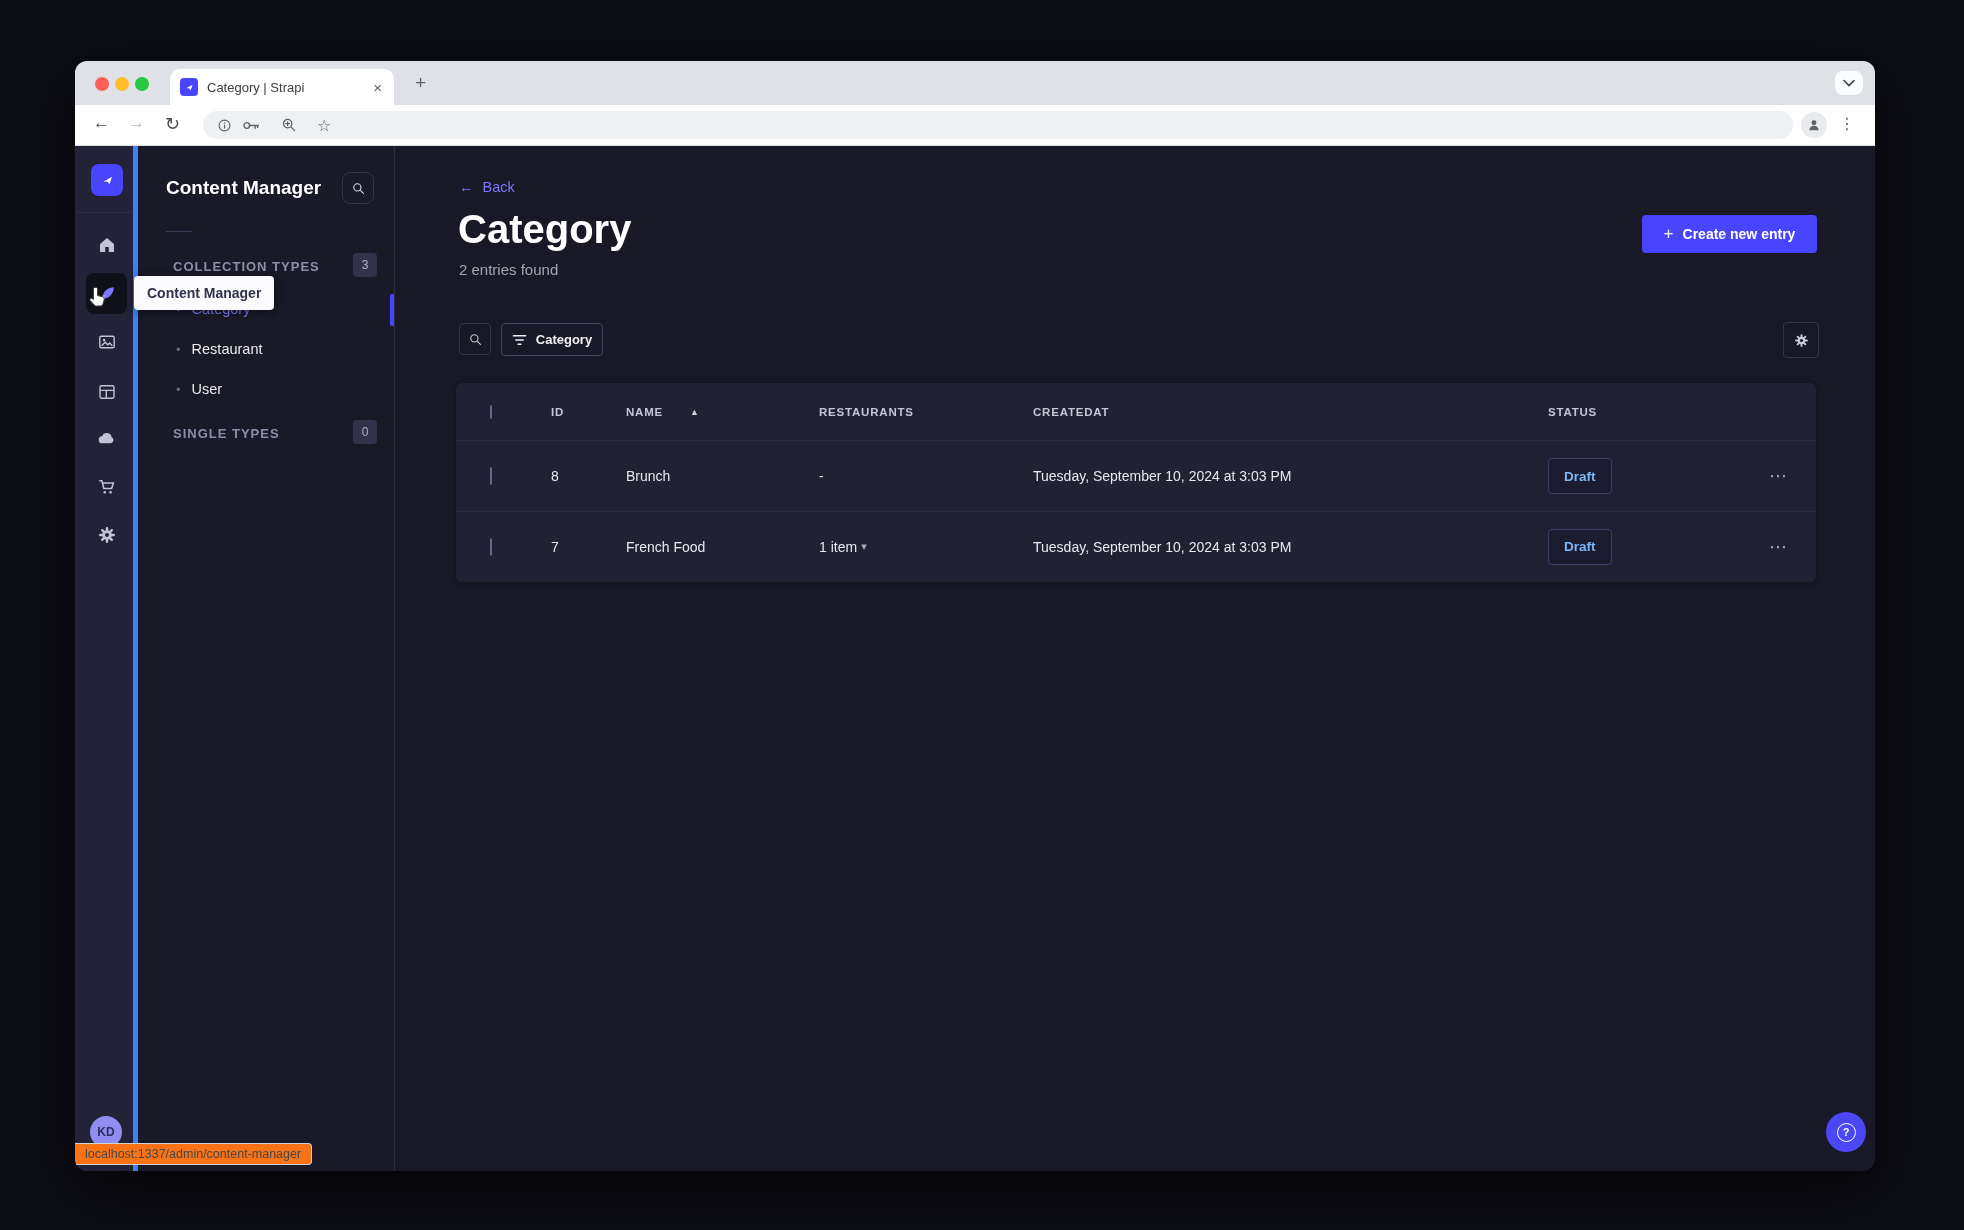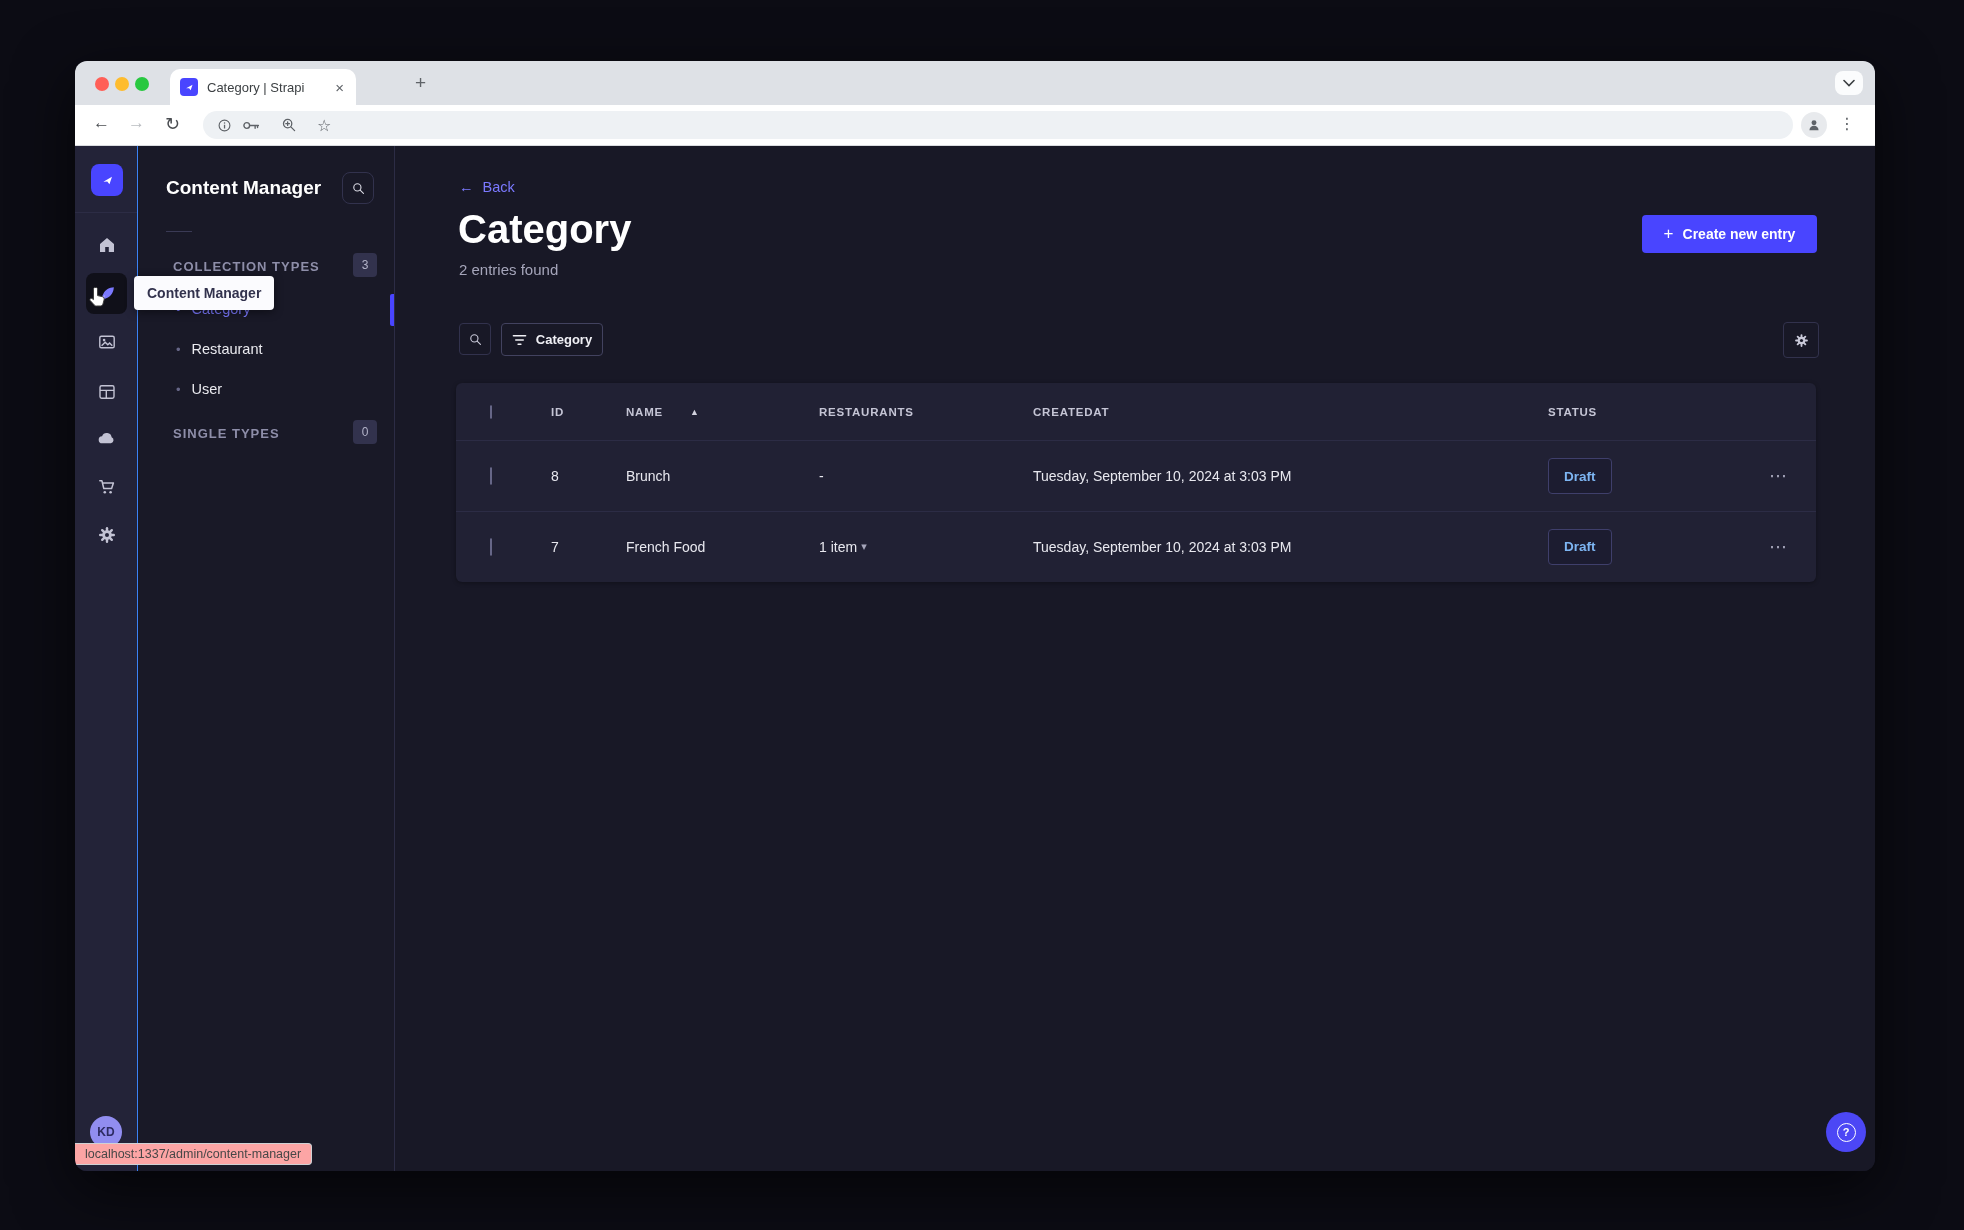--- a/index.html
+++ b/index.html
@@ -11,42 +11,42 @@
   }
   .window {
     position:absolute; left:75px; top:61px; width:1800px; height:1110px;
     border-radius:12px; overflow:hidden; background:#181826;
     box-shadow:0 18px 60px rgba(0,0,0,.65);
   }
   
   .tabstrip { position:absolute; left:0; top:0; width:100%; height:44px; background:#dee1e6; }
   .traffic { position:absolute; top:16px; width:14px; height:14px; border-radius:50%; }
   .t-close{ left:20px; background:#ff5f57; } .t-min{ left:40px; background:#febc2e; } .t-max{ left:60px; background:#28c840; }
-  .tab { position:absolute; left:95px; top:8px; width:186px; height:36px; background:#fff; border-radius:10px 10px 0 0;
+  .tab { position:absolute; left:95px; top:8px; width:224px; height:36px; background:#fff; border-radius:10px 10px 0 0;
          display:flex; align-items:center; padding:0 10px; gap:9px; }
   .favicon { width:18px; height:18px; border-radius:4px; background:#4945ff; display:flex; align-items:center; justify-content:center; flex:none; }
   .tab-title { font-size:13px; color:#3c4043; white-space:nowrap; overflow:hidden; flex:1; }
   .tab-close { font-size:15px; color:#5f6368; cursor:default; padding:0 2px; }
   .newtab { position:absolute; left:340px; top:10px; font-size:19px; color:#5f6368; line-height:24px; }
   .tabsearch { position:absolute; right:12px; top:10px; width:28px; height:24px; background:#fbfcfd; border-radius:8px;
                display:flex; align-items:center; justify-content:center; }
   .toolbar { position:absolute; left:0; top:44px; width:100%; height:41px; background:#fff; border-bottom:1px solid #dadce0; }
   .nav-glyph { position:absolute; top:8px; font-size:17px; color:#4a4d51; }
   .g-back{ left:18px; } .g-fwd{ left:53px; color:#b9bcc0; } .g-reload{ left:90px; font-size:18px; }
   .omnibox { position:absolute; left:128px; top:6px; width:1590px; height:28px; border-radius:14px; background:#eef1f4;
              display:flex; align-items:center; padding:0 14px; gap:10px; }
   .url-text { font-size:13px; color:#202124; white-space:nowrap; overflow:hidden; flex:1; }
   .omni-right { display:flex; align-items:center; gap:20px; }
   .star-glyph { font-size:16px; color:#5f6368; }
   .browser-avatar { position:absolute; right:48px; top:7px; width:26px; height:26px; border-radius:50%; background:#e8eaed;
                     display:flex; align-items:center; justify-content:center; }
   .kebab { position:absolute; right:20px; top:9px; font-size:16px; color:#5f6368; }
   
   .app { position:absolute; left:0; top:85px; width:100%; height:1025px; background:#181826; }
-  .rail { position:absolute; left:0; top:0; width:63px; height:100%; background:#232338; border-right:1px solid #3b82f6; }
+  .rail { position:absolute; left:0; top:0; width:63px; height:100%; background:#232338; border-right:5px solid #3b82f6; }
   .logo { position:absolute; left:16px; top:18px; width:32px; height:32px; border-radius:8px; background:#4945ff;
           display:flex; align-items:center; justify-content:center; }
   .rail-div { position:absolute; left:0; top:66px; width:100%; height:1px; background:#2c2c45; }
   .rail-btn { position:absolute; left:11px; width:41px; height:41px; border-radius:8px; display:flex; align-items:center; justify-content:center; }
   .rail-btn.active-hover { background:#101019; }
   .rail-avatar { position:absolute; left:15px; top:970px; width:32px; height:32px; border-radius:50%; background:#918df0;
                  display:flex; align-items:center; justify-content:center; font-size:12px; font-weight:bold; color:#2d2b63; }
   .subnav { position:absolute; left:64px; top:0; width:256px; height:100%; background:#191927; border-right:1px solid #2c2c45; }
   .subnav-title { position:absolute; left:27px; top:31px; font-size:19px; font-weight:bold; color:#fff; }
   .subnav-search { position:absolute; left:203px; top:26px; width:32px; height:32px; border:1px solid #32324d; border-radius:8px;
@@ -90,21 +90,21 @@
   .sort-tri { font-size:9px; color:#d2d2de; }
   .rest-cell { display:flex; align-items:center; gap:4px; }
   .rest-chevron { font-size:11px; color:#a5a5ba; }
   .draft-badge { display:inline-flex; align-items:center; justify-content:center; height:36px; padding:0 15px;
                  border:1px solid #3f3f6b; border-radius:4px; background:#1c1c30; color:#7db5f2; font-size:13.5px; font-weight:bold; }
   .row-menu { font-size:18px; color:#a5a5ba; letter-spacing:2px; padding-left:28px; }
   .help-fab { position:absolute; left:1430px; top:966px; width:40px; height:40px; border-radius:50%; background:#4c47f5;
               display:flex; align-items:center; justify-content:center; }
   .q-ring { width:19px; height:19px; border:1.6px solid #fff; border-radius:50%; display:flex; align-items:center; justify-content:center;
             font-size:11px; font-weight:bold; color:#fff; }
-  .status-bubble { position:absolute; left:0; bottom:6px; background:#fca5a5; border:1px solid #cfd1d4; border-left:none;
+  .status-bubble { position:absolute; left:0; bottom:6px; background:#f97316; border:1px solid #cfd1d4; border-left:none;
                    border-radius:0 4px 4px 0; padding:3px 10px; font-size:12.5px; color:#474747; z-index:60; }
   svg { display:block; }
 </style>
 </head>
 <body>
 
 <div class="window">
 
   <div class="tabstrip">
     <span class="traffic t-close"></span>

